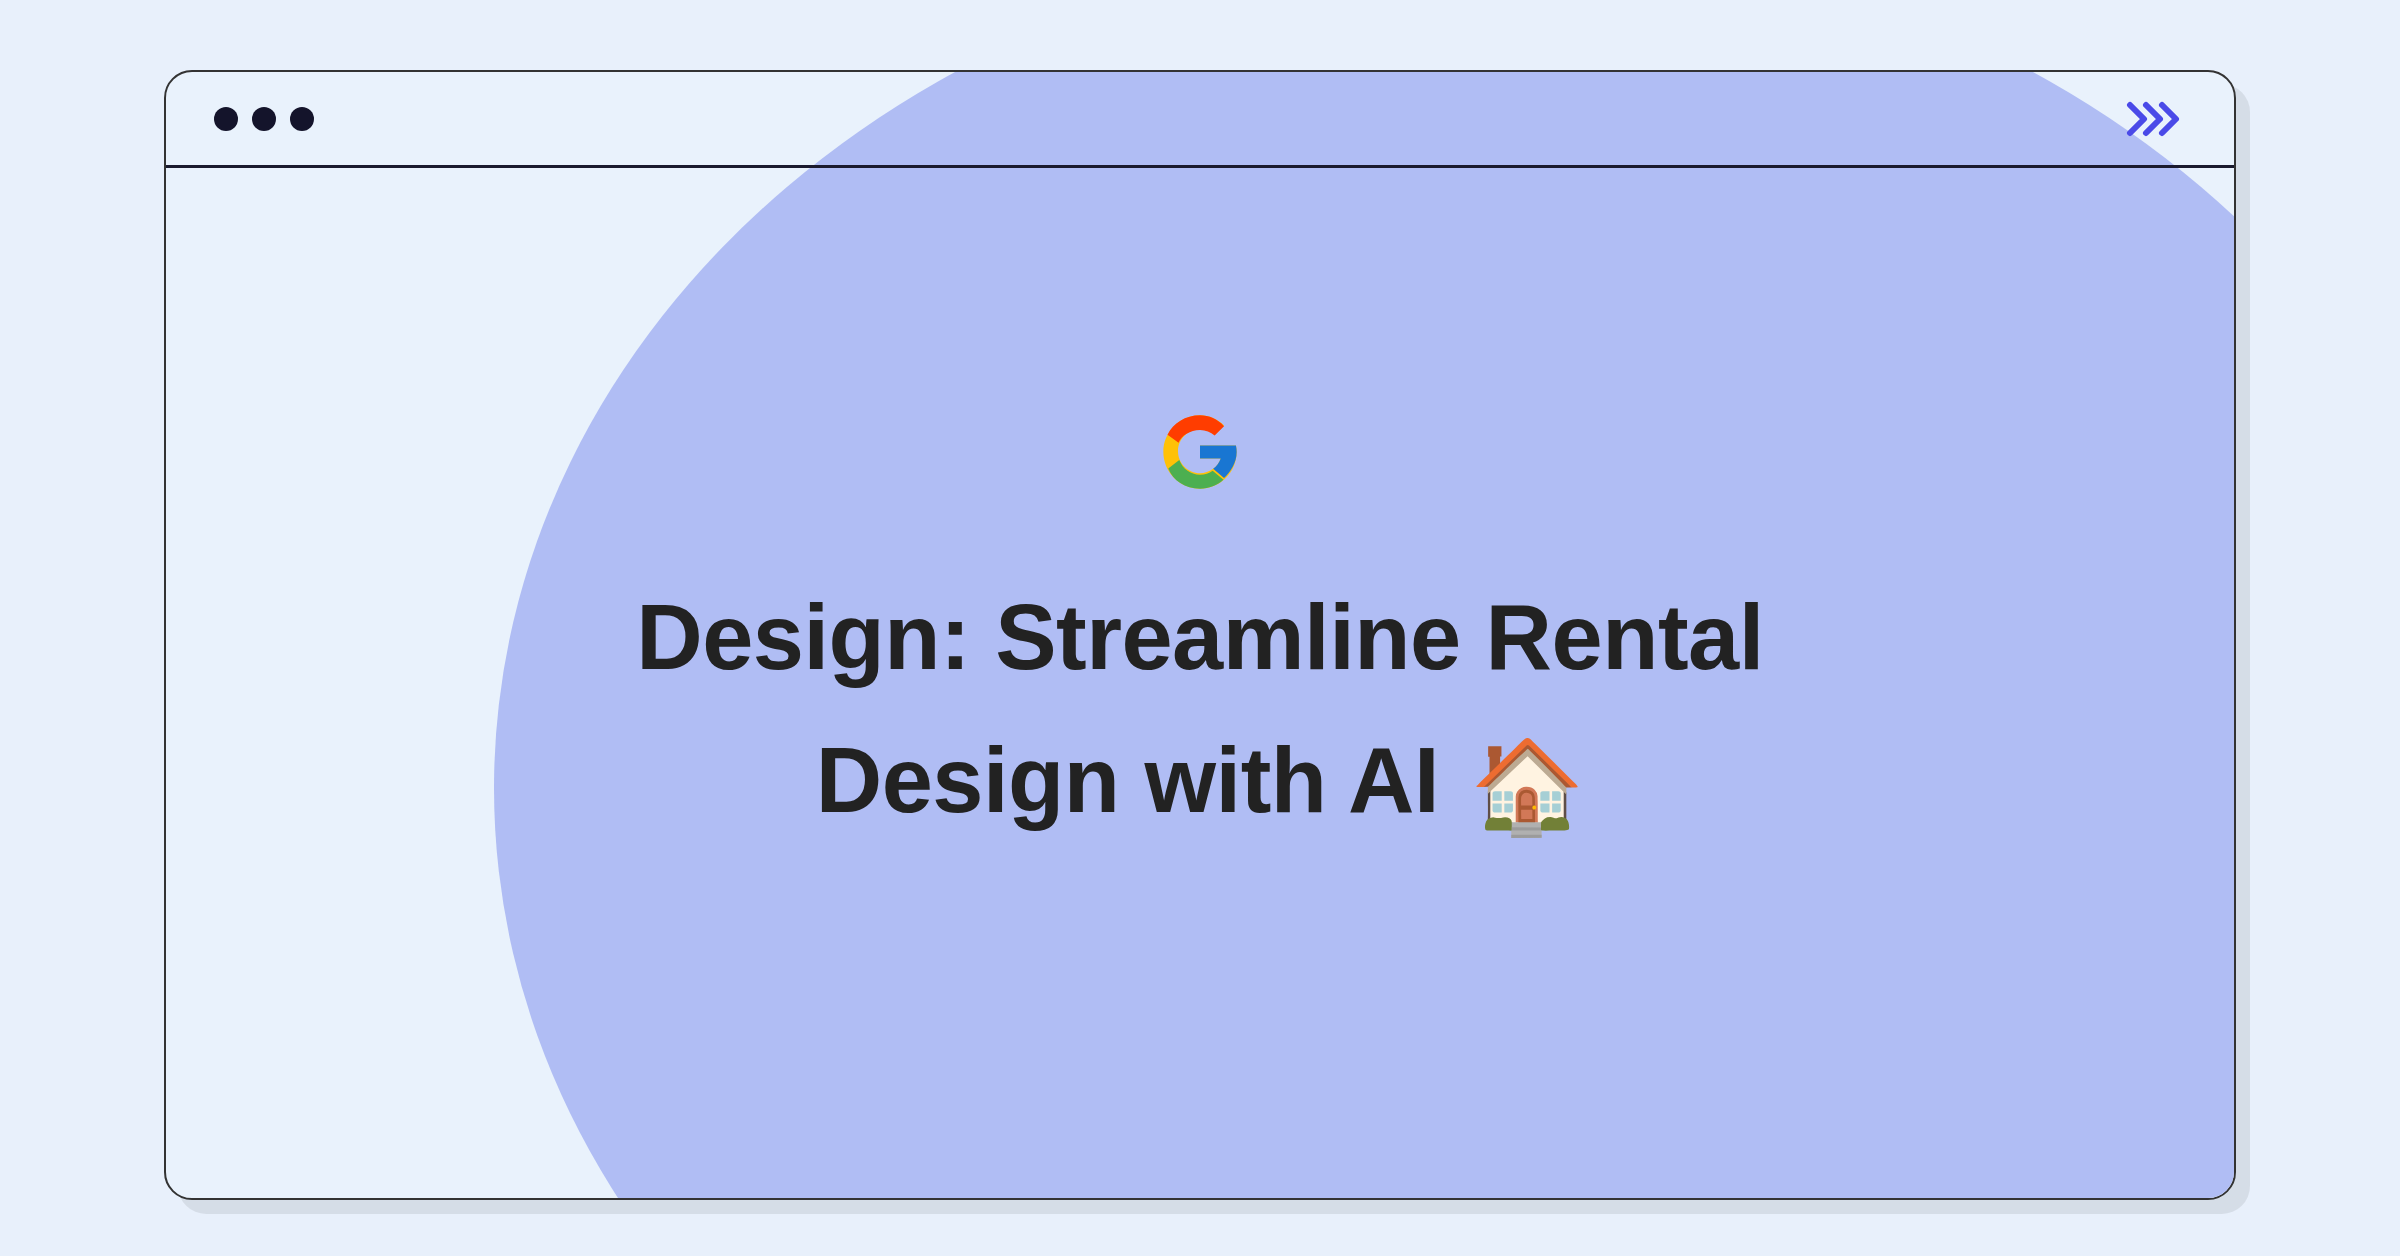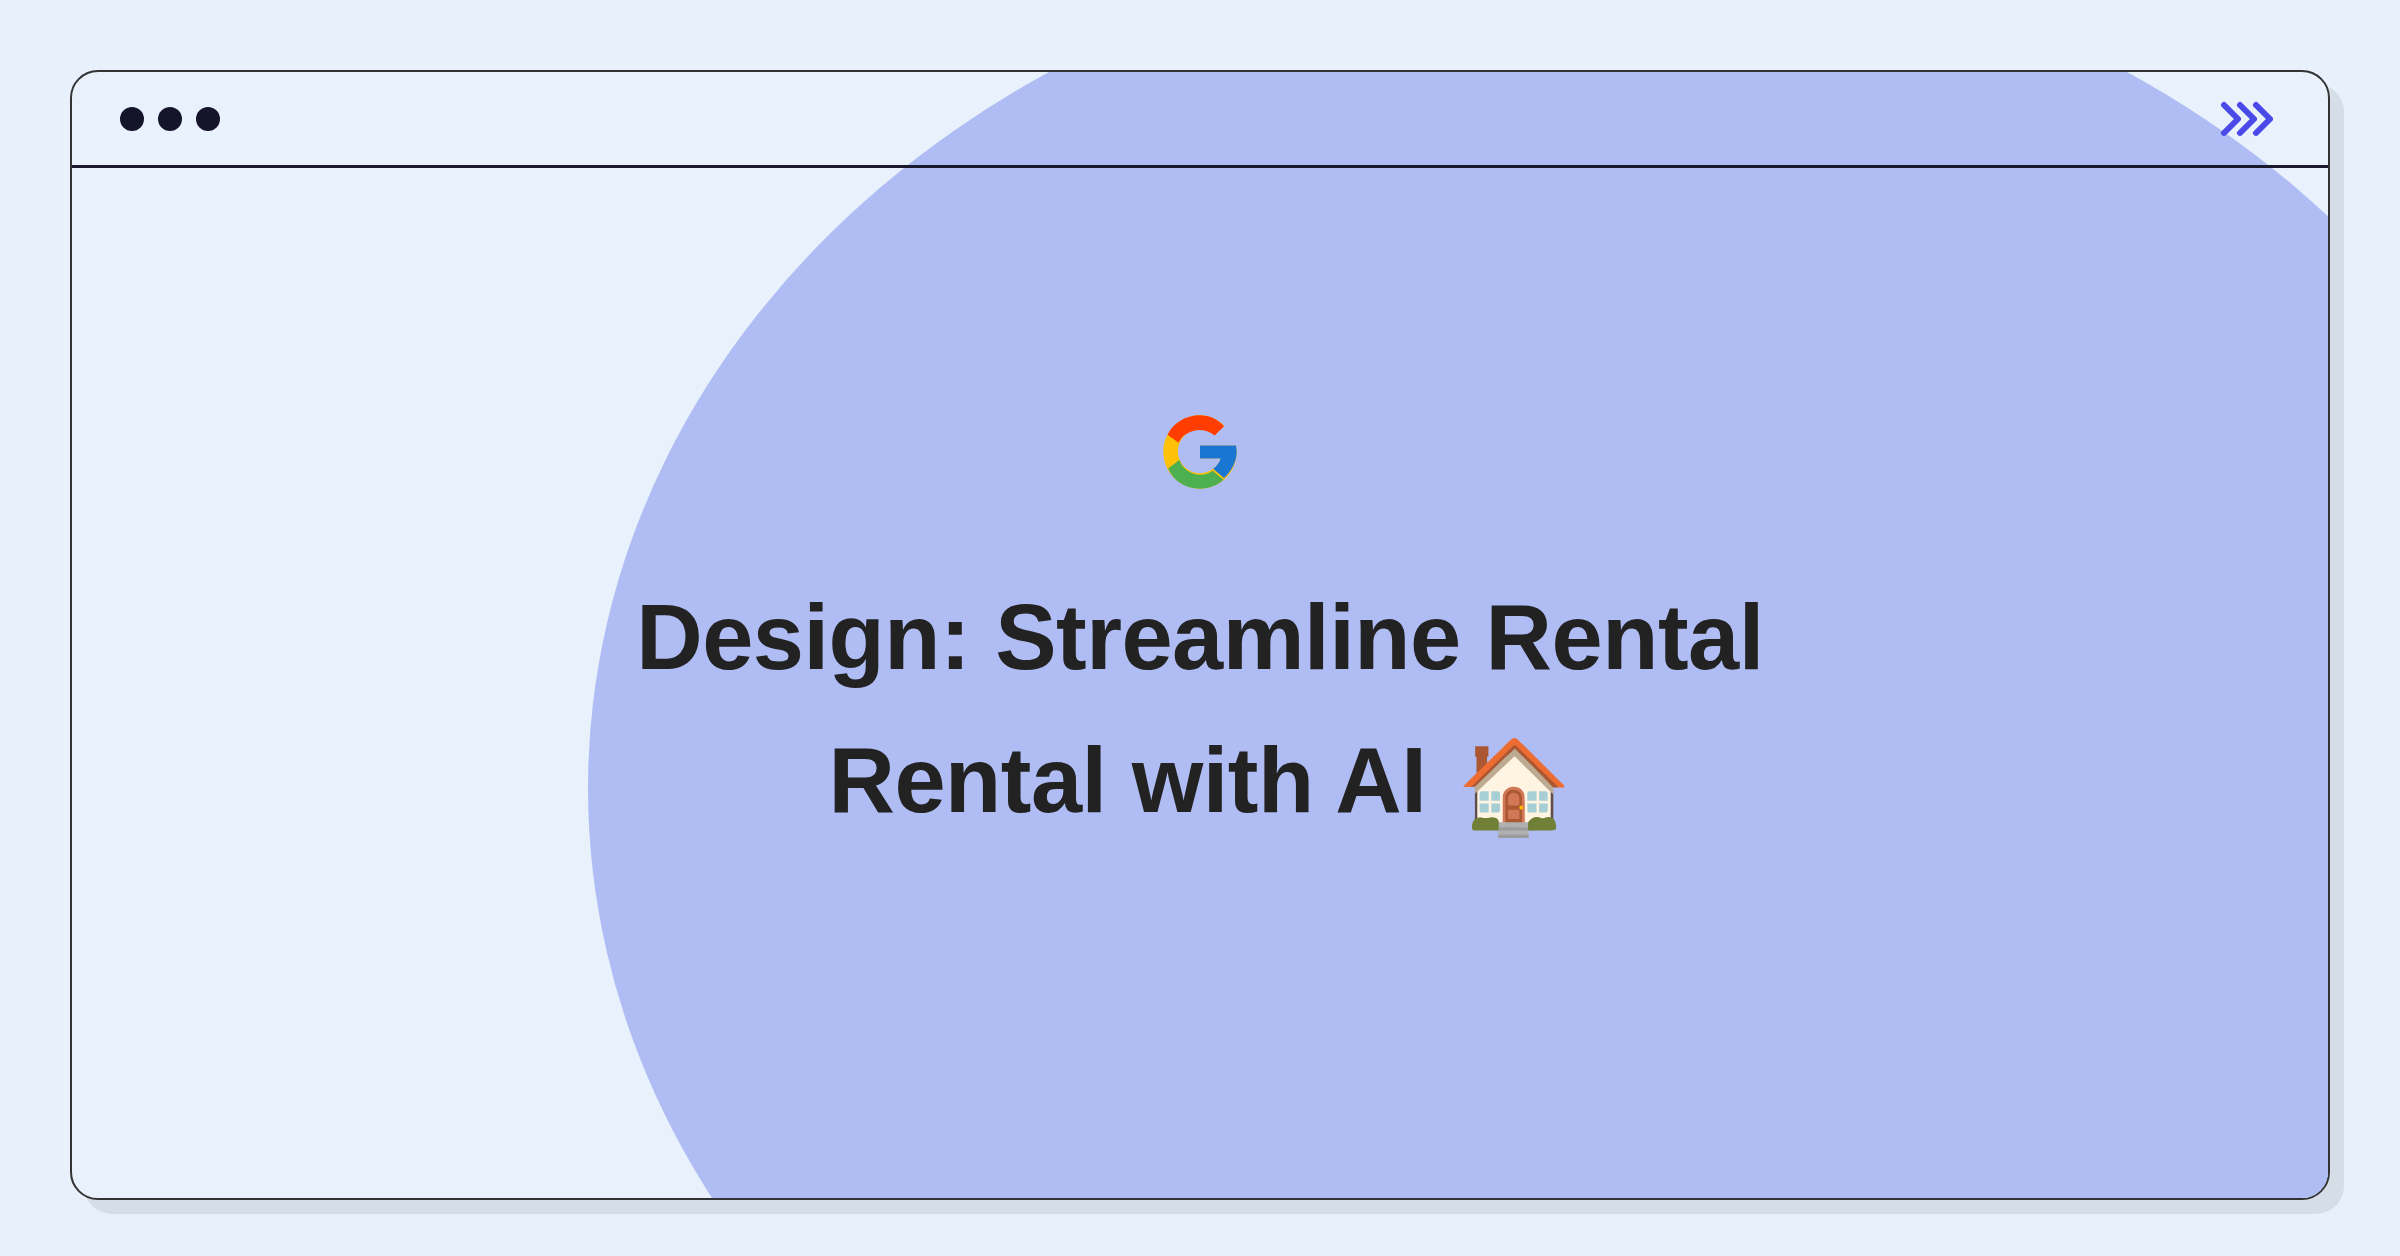--- a/index.html
+++ b/index.html
@@ -13,21 +13,21 @@
       height: 1256px;
       background: #e8f0fb;
       font-family: 'Segoe UI', Arial, sans-serif;
       display: flex;
       align-items: center;
       justify-content: center;
       overflow: hidden;
     }
     
     .window {
-      width: 2260px;
+      width: 2072px;
       height: 1130px;
       background: #e9f2fc;
       border: 2px solid #333;
       border-radius: 28px;
       position: relative;
       overflow: hidden;
       box-shadow: 14px 14px 0 rgba(0,0,0,0.08);
       margin-top: 14px;
     }
     
@@ -142,18 +142,18 @@
       <svg class="google-logo" viewBox="0 0 48 48">
         <path fill="#FFC107" d="M43.6 20.5H42V20.4H24v7.2h11.3c-1.6 4.7-6.1 8-11.3 8-6.6 0-12-5.4-12-12s5.4-12 12-12c3.1 0 5.8 1.2 8 3l5.1-5.1C33.5 6.1 29 4 24 4 13 4 4 13 4 24s9 20 20 20 20-9 20-20c0-1.2-.1-2.4-.4-3.5z"></path>
         <path fill="#FF3D00" d="M6.3 14.6l6 4.4C13.9 15 18.6 12 24 12c3.1 0 5.8 1.2 8 3l5.1-5.1C33.5 6.1 29 4 24 4 16.1 4 9.3 8.3 6.3 14.6z"></path>
         <path fill="#4CAF50" d="M24 44c4.9 0 9.4-1.8 12.8-4.8l-5.9-5c-1.9 1.4-4.3 2.2-6.9 2.2-5.2 0-9.6-3.3-11.3-8l-6 4.6C9.2 39.6 16 44 24 44z"></path>
         <path fill="#1976D2" d="M43.6 20.5H42V20.4H24v7.2h11.3c-.8 2.2-2.2 4.2-4.1 5.6l5.9 5c3.5-3.2 6.9-8.4 6.9-14.2 0-1.2-.1-2.4-.4-3.5z"></path>
       </svg>
     </div>
 
     <h1 class="headline">
       <span>Design: Streamline Rental</span><br>
-      <span>Rental with AI</span>
+      <span>Design with AI</span>
       <span class="house-emoji">🏠</span>
     </h1>
 
   </div>
 </div>
 
 </body></html>

